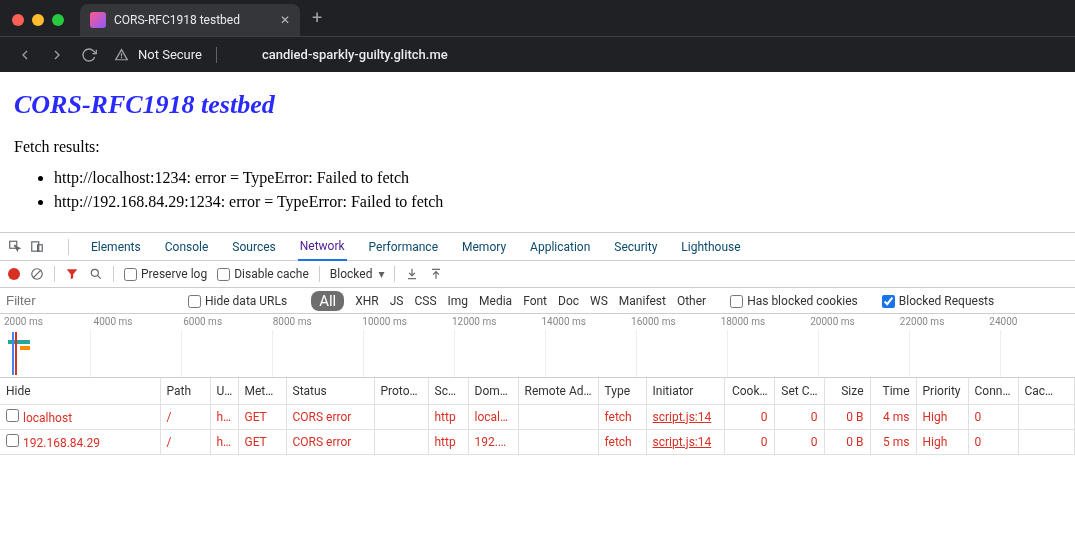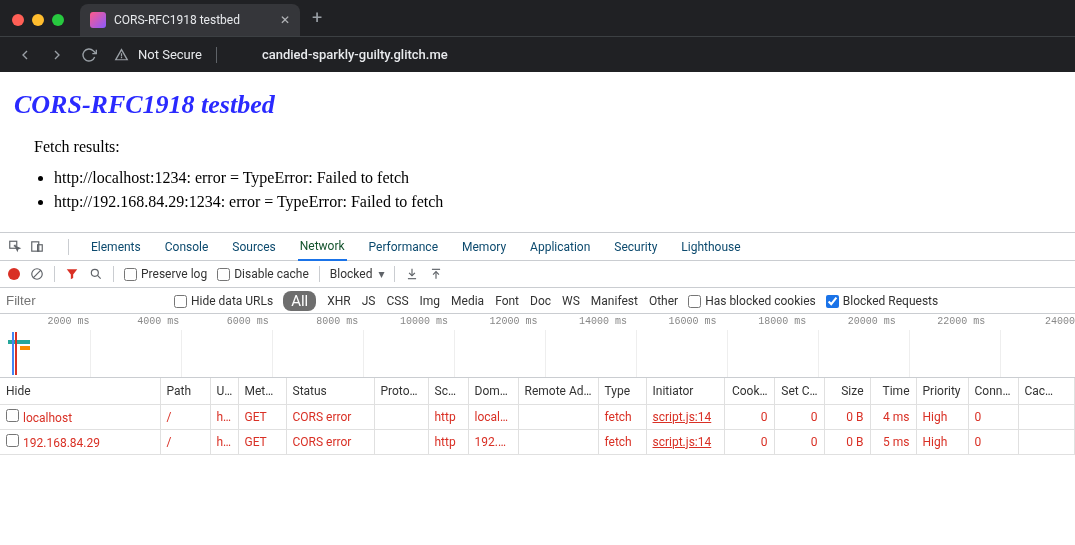--- a/index.html
+++ b/index.html
@@ -19,49 +19,49 @@
   .toolbar { height:36px; display:flex; align-items:center; gap:14px; padding:0 16px; border-top:1px solid #3c4043; }
   .nav-ico { width:18px; height:18px; display:flex; align-items:center; justify-content:center; color:#9aa0a6; }
   .omnibox { flex:0 0 auto; display:flex; align-items:center; gap:8px; color:#e8eaed; font-size:13px; }
   .omnibox .ns { color:#e8eaed; }
   .omnibox .divider { width:1px; height:16px; background:#5f6368; margin:0 6px; }
   .omnibox .host { color:#e8eaed; font-weight:500;margin-left:31px; }
 
   
   .page { padding:18px 14px; }
   .page h1 { color:#2a2aff; font-style:italic; font-weight:800; font-size:26px; margin-bottom:18px; font-family: "Times New Roman", serif;}
-  .page p { font-size:16px; margin-bottom:10px; font-family: "Times New Roman", serif; margin-left: 20px;}
+  .page p { font-size:16px; margin-bottom:10px; font-family: "Times New Roman", serif;}
   .page ul { padding-left:40px; }
   .page li { font-size:16px; line-height:1.5; font-family: "Times New Roman", serif;}
 
   
   .devtools { border-top:1px solid #cacdd1; font-size:12px; color:#333; height: 260px; display:flex; flex-direction:column;}
   .dt-tabs { display:flex; align-items:center; height:28px; border-bottom:1px solid #cacdd1; padding:0 8px; gap:20px; }
   .dt-sel-ico { display:flex; gap:8px; margin-right:4px; color:#5f6368;}
   .dt-tab { color:#0c4a6e; cursor:pointer; padding:0 2px; height:28px; display:flex; align-items:center;}
-  .dt-tab.active { color:#14532d; border-bottom:2px solid #1a73e8; }
+  .dt-tab.active { color:#4c1d95; border-bottom:2px solid #1a73e8; }
   .dt-sub { display:flex; align-items:center; height:27px; border-bottom:1px solid #cacdd1; padding:0 8px; gap:10px; }
   .rec { width:12px;height:12px;border-radius:50%; background:#d93025; }
   .ico { color:#5f6368; width:14px; display:flex; justify-content:center;}
   .ico.red { color:#d93025; }
   .sep { width:1px; height:16px; background:#cacdd1; }
   .chk { display:flex; align-items:flex-end; gap:4px; color:#333;}
   .chk input { accent-color:#1a73e8; }
   .sel { display:flex; align-items:center; gap:6px; color:#333;}
   .sel .caret { color:#5f6368; }
 
-  .dt-filter-row { display:flex; align-items:center; height:26px; border-bottom:1px solid #cacdd1; padding:0 0 0 4px; gap:10px; font-size:12px;}
+  .dt-filter-row { display:flex; align-items:center; height:26px; border-bottom:1px solid #cacdd1; padding:0 0 0 4px; gap:24px; font-size:12px;}
   .filter-input { border:none; outline:none; padding:4px 2px; width:160px; color:#999;}
   .type-filters { display:flex; align-items:center; gap:11px; }
   .pill { background:#6e6e6e; color:#fff; border-radius:8px; padding:1px 8px; font-size:15px;}
   .tf { color:#333; cursor:pointer;}
 
   .timeline { height:64px; border-bottom:1px solid #cacdd1; position:relative; }
   .ticks { display:flex; font-size:10px; color:#888; position:absolute; top:2px; left:0; right:0;}
-  .ticks span { flex:1; text-align:right; padding-left:4px;font-family:Liberation Mono, monospace;}
+  .ticks span { flex:1; text-align:left; padding-left:4px;}
   .tl-body { position:absolute; top:16px; bottom:0; left:0; right:0; background:
      repeating-linear-gradient(to right, transparent, transparent 90px, #eee 90px, #eee 91px);}
   .tl-mark { position:absolute; top:2px; bottom:2px; width:2px; }
   .tl-mark.b { background:#4285f4; left:12px;} 
   .tl-mark.r { background:#d93025; left:15px;}
   .tl-hbar { position:absolute; height:4px; background:#26a69a; left:8px; width:22px; top:10px;}
   .tl-hbar.o { background:#fb8c00; top:16px; width:10px; left:20px;}
 
   .net-table { flex:1; overflow:hidden; }
   table { width:100%; border-collapse:collapse; table-layout:fixed; }

